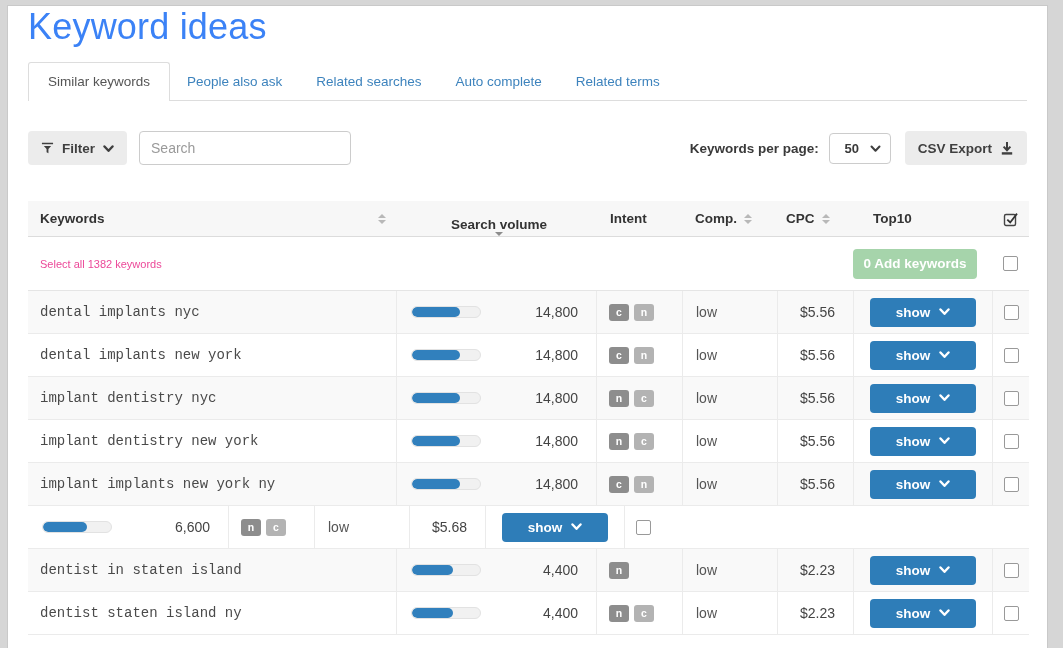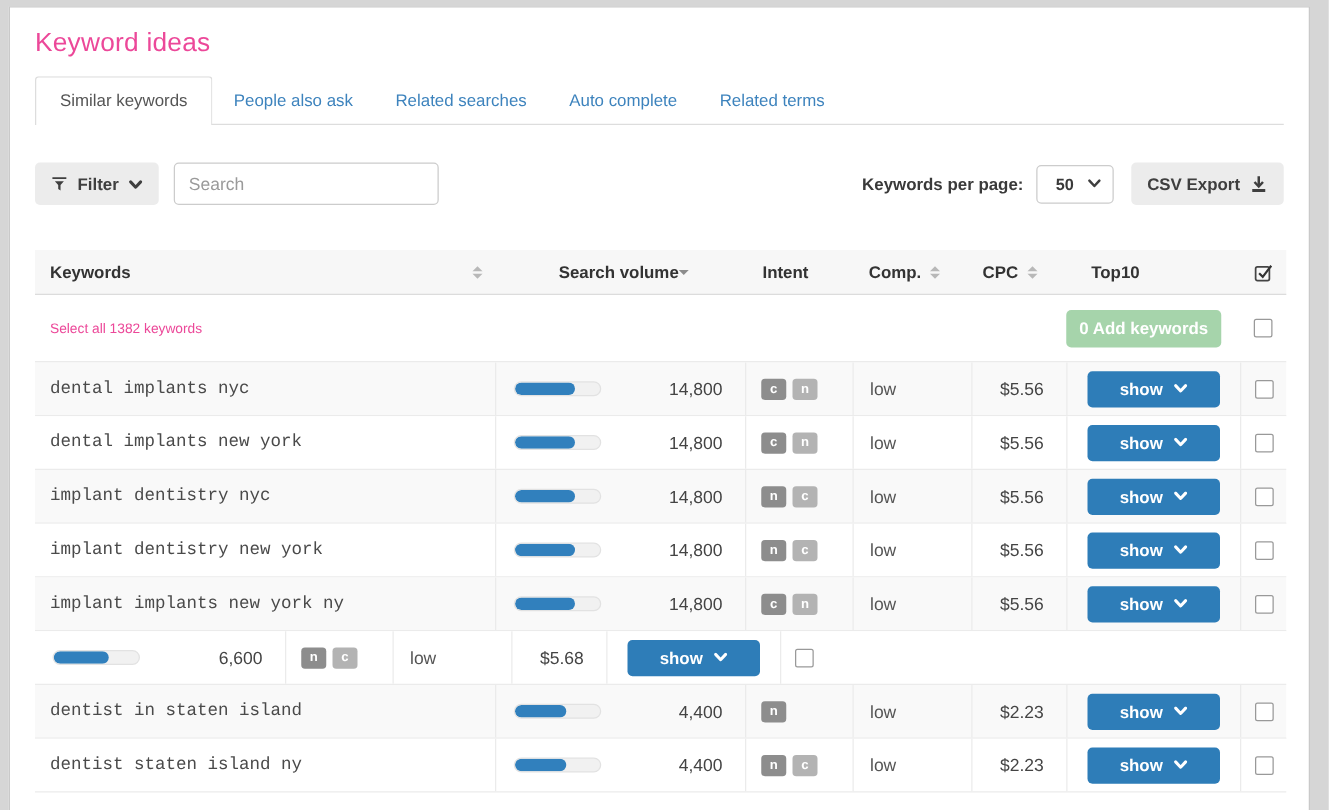--- a/index.html
+++ b/index.html
@@ -10,22 +10,21 @@
     color: #444;
   }
   .card {
     position: absolute; left: 7px; top: 5px;
     width: 1041px; height: 660px;
     background: #fff; border: 1px solid #c9c9c9;
     padding: 0 20px;
   }
   
   .page-title {
-    margin-top: 17px;
-    font-size: 21px; font-weight: 400; color: #ec4899;
+    font-size: 36px; font-weight: 400; color: #3b82f6;
     letter-spacing: .2px;
   }
   .tabs {
     display: flex; align-items: flex-end;
     margin-top: 14px;
     border-bottom: 1px solid #ddd;
   }
   .tab {
     font-size: 13.5px; padding: 11px 17px; cursor: pointer;
     color: #3d83bd; white-space: nowrap; background: transparent; border: none;
@@ -78,21 +77,21 @@
   }
   .cell { height: 100%; display: flex; align-items: center; }
   .c-kw    { width: 368px; }
   .c-vol   { width: 200px; }
   .c-intent{ width: 86px;  }
   .c-comp  { width: 95px;  }
   .c-cpc   { width: 76px;  }
   .c-top10 { width: 139px; }
   .c-check { width: 37px; justify-content: center; }
   .thead .c-kw    { padding: 0 10px 0 12px; justify-content: space-between; }
-  .thead .c-vol   { padding: 0 8px 0 14px; justify-content: center; }
+  .thead .c-vol   { padding: 0 8px 0 14px; justify-content: flex-end; flex-direction: column; }
   .thead .c-intent{ padding-left: 14px; }
   .thead .c-comp  { padding-left: 13px; gap: 7px; }
   .thead .c-cpc   { padding-left: 9px; gap: 7px; }
   .thead .c-top10 { padding-left: 20px; }
   .sort-both { display: inline-flex; flex-direction: column; gap: 2px; }
   .tri-up   { width: 0; height: 0; border-left: 4px solid transparent; border-right: 4px solid transparent; border-bottom: 4px solid #b8b8b8; }
   .tri-down { width: 0; height: 0; border-left: 4px solid transparent; border-right: 4px solid transparent; border-top: 4px solid #b8b8b8; }
   .tri-down.dark { border-top-color: #8c8c8c; }
   
   .select-row {

